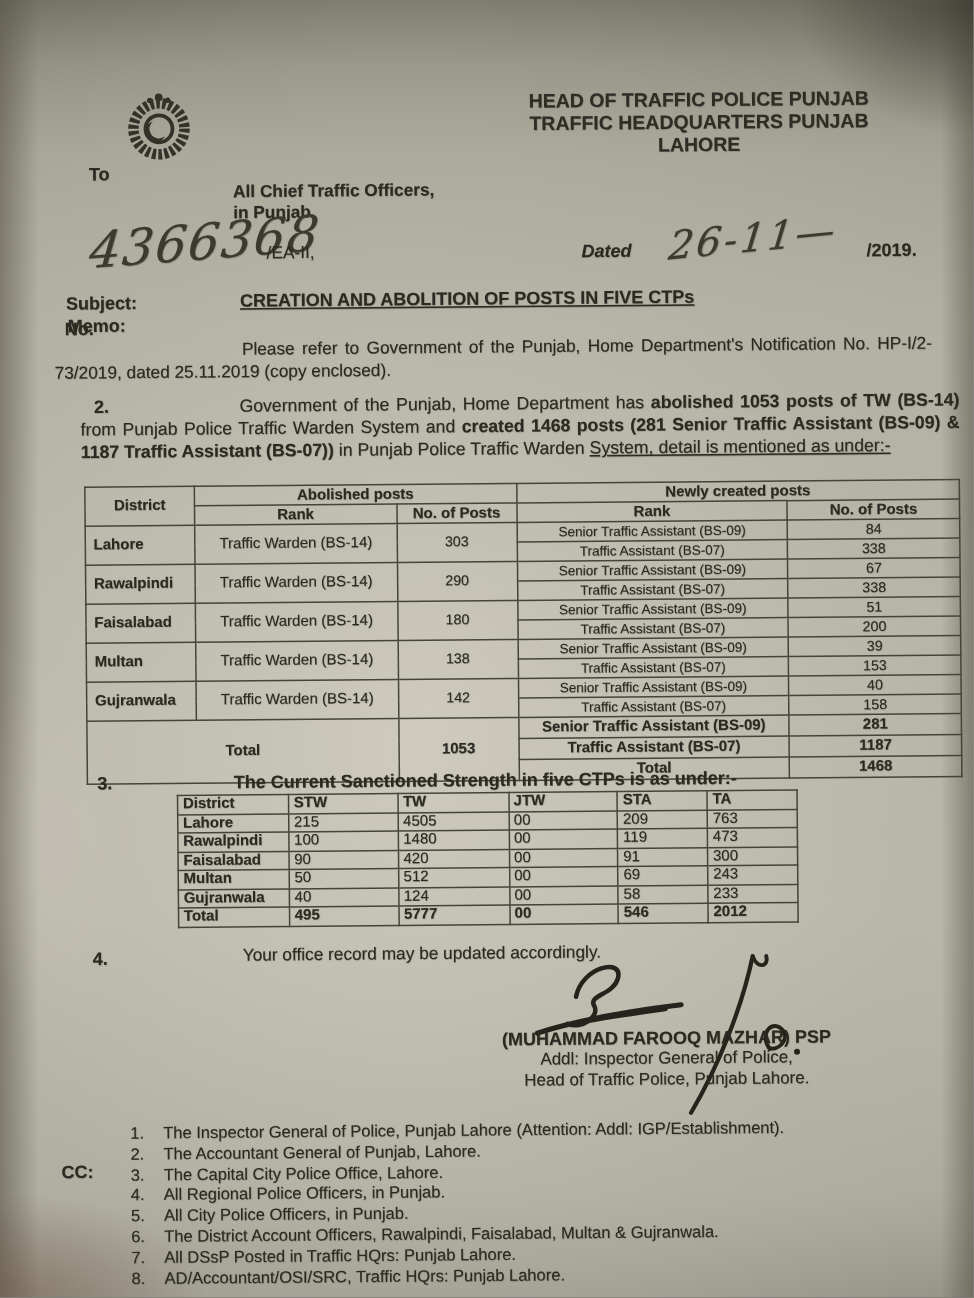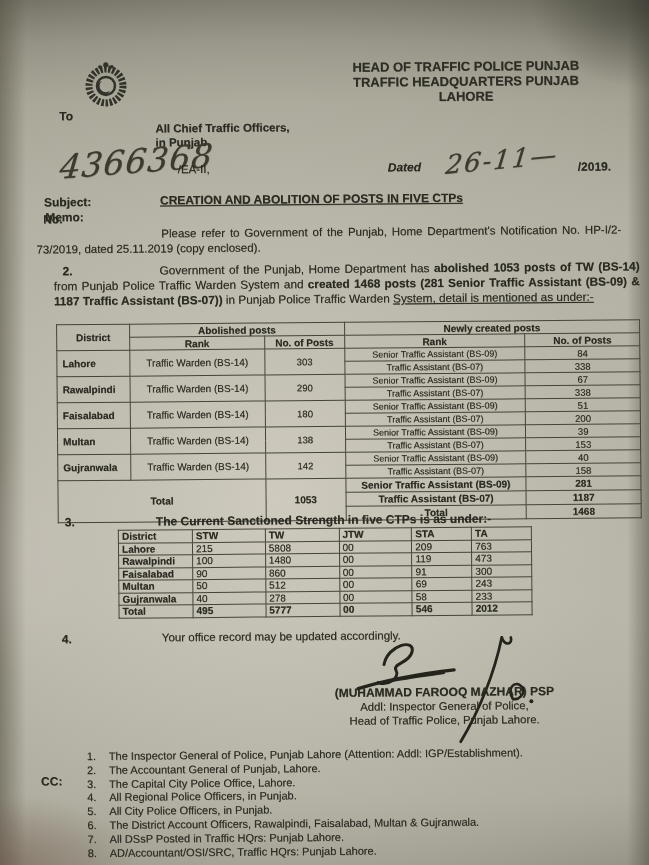--- a/index.html
+++ b/index.html
@@ -242,53 +242,53 @@
         <td class="dcol">District</td>
         <td>STW</td>
         <td>TW</td>
         <td>JTW</td>
         <td>STA</td>
         <td>TA</td>
       </tr>
       <tr>
         <td class="dcol">Lahore</td>
         <td>215</td>
-        <td>5808</td>
+        <td>4505</td>
         <td>00</td>
         <td>209</td>
         <td>763</td>
       </tr>
       <tr>
         <td class="dcol">Rawalpindi</td>
         <td>100</td>
         <td>1480</td>
         <td>00</td>
         <td>119</td>
         <td>473</td>
       </tr>
       <tr>
         <td class="dcol">Faisalabad</td>
         <td>90</td>
-        <td>860</td>
+        <td>420</td>
         <td>00</td>
         <td>91</td>
         <td>300</td>
       </tr>
       <tr>
         <td class="dcol">Multan</td>
         <td>50</td>
         <td>512</td>
         <td>00</td>
         <td>69</td>
         <td>243</td>
       </tr>
       <tr>
         <td class="dcol">Gujranwala</td>
         <td>40</td>
-        <td>278</td>
+        <td>124</td>
         <td>00</td>
         <td>58</td>
         <td>233</td>
       </tr>
       <tr class="total">
         <td class="dcol">Total</td>
         <td>495</td>
         <td>5777</td>
         <td>00</td>
         <td>546</td>

